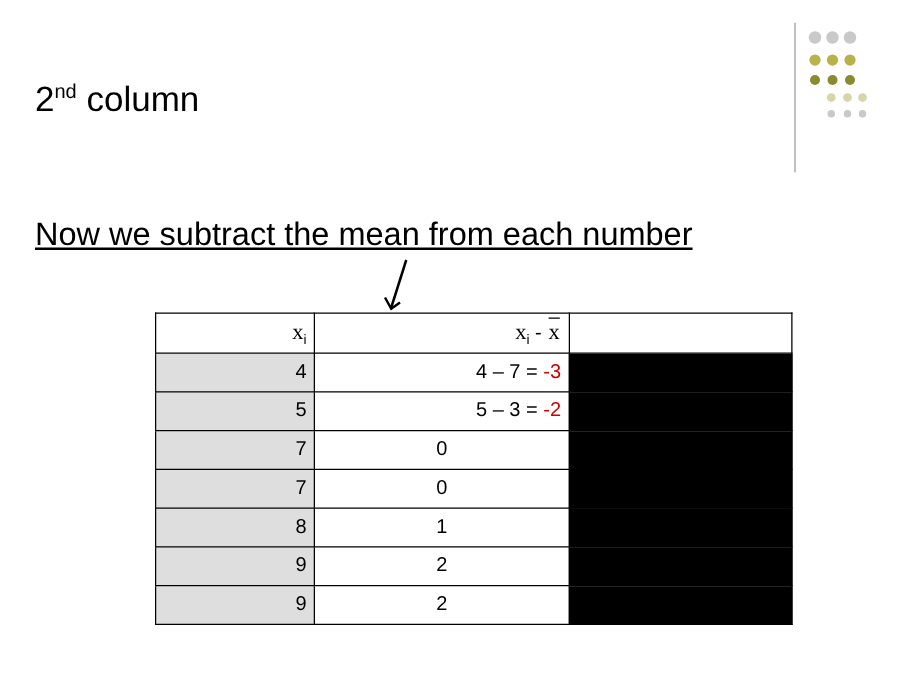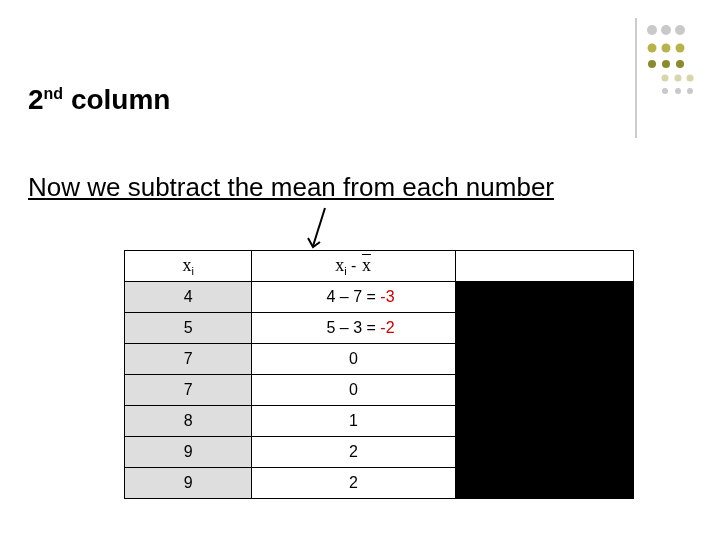--- a/index.html
+++ b/index.html
@@ -16,24 +16,24 @@
   .corner-deco {
     position: absolute;
     top: 18px;
     right: 24px;
     width: 130px;
     height: 120px;
     pointer-events: none;
   }
   .heading1 {
     position: absolute;
-    top: 84px;
+    top: 64px;
     left: 28px;
     font-size: 28px;
-    font-weight: bold;
+    font-weight: normal;
   }
   .heading1 sup { font-size: 16px; vertical-align: super; }
   .heading2 {
     position: absolute;
     top: 172px;
     left: 28px;
     font-size: 26px;
     text-decoration: underline;
   }
   .arrow {
@@ -52,33 +52,33 @@
   }
   table {
     border-collapse: collapse;
     width: 100%;
     table-layout: fixed;
   }
   th, td {
     border: 1px solid #000;
     font-size: 16px;
     padding: 4px 6px;
-    text-align: center;
+    text-align: right;
     height: 22px;
   }
   th {
     font-weight: normal;
     background: #ffffff;
   }
   th .var { font-family: "Times New Roman", serif; font-style: normal; font-size: 18px; }
   th sub { font-size: 11px; }
   th .bar { text-decoration: overline; display: inline-block; padding: 0 1px; }
   td.c1 { background: #dedede; }
   td.c2 { background: #ffffff; text-align: center; }
-  td.c2.left { text-align: center; padding-left: 20px; }
+  td.c2.left { text-align: right; padding-left: 20px; }
   td.c3 { background: #000000; }
   .res { color: #cc0000; }
 </style>
 </head>
 <body>
 
 <svg class="corner-deco" viewBox="0 0 130 120">
   <line x1="70" y1="0" x2="70" y2="120" stroke="#999" stroke-width="1"></line>
 
   <circle cx="86" cy="12" r="5" fill="#c9c9c9"></circle>

